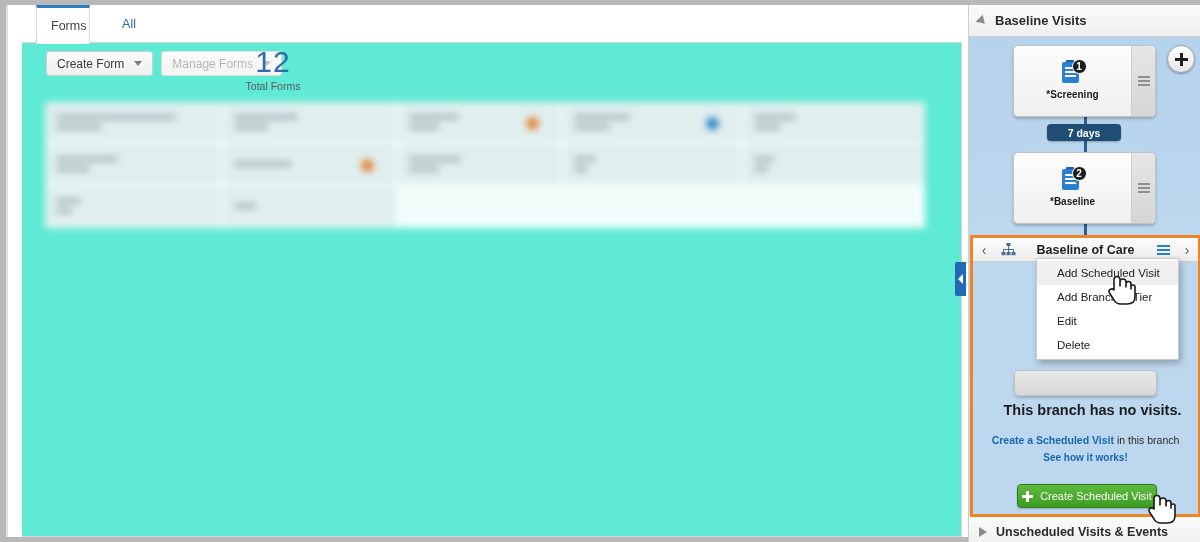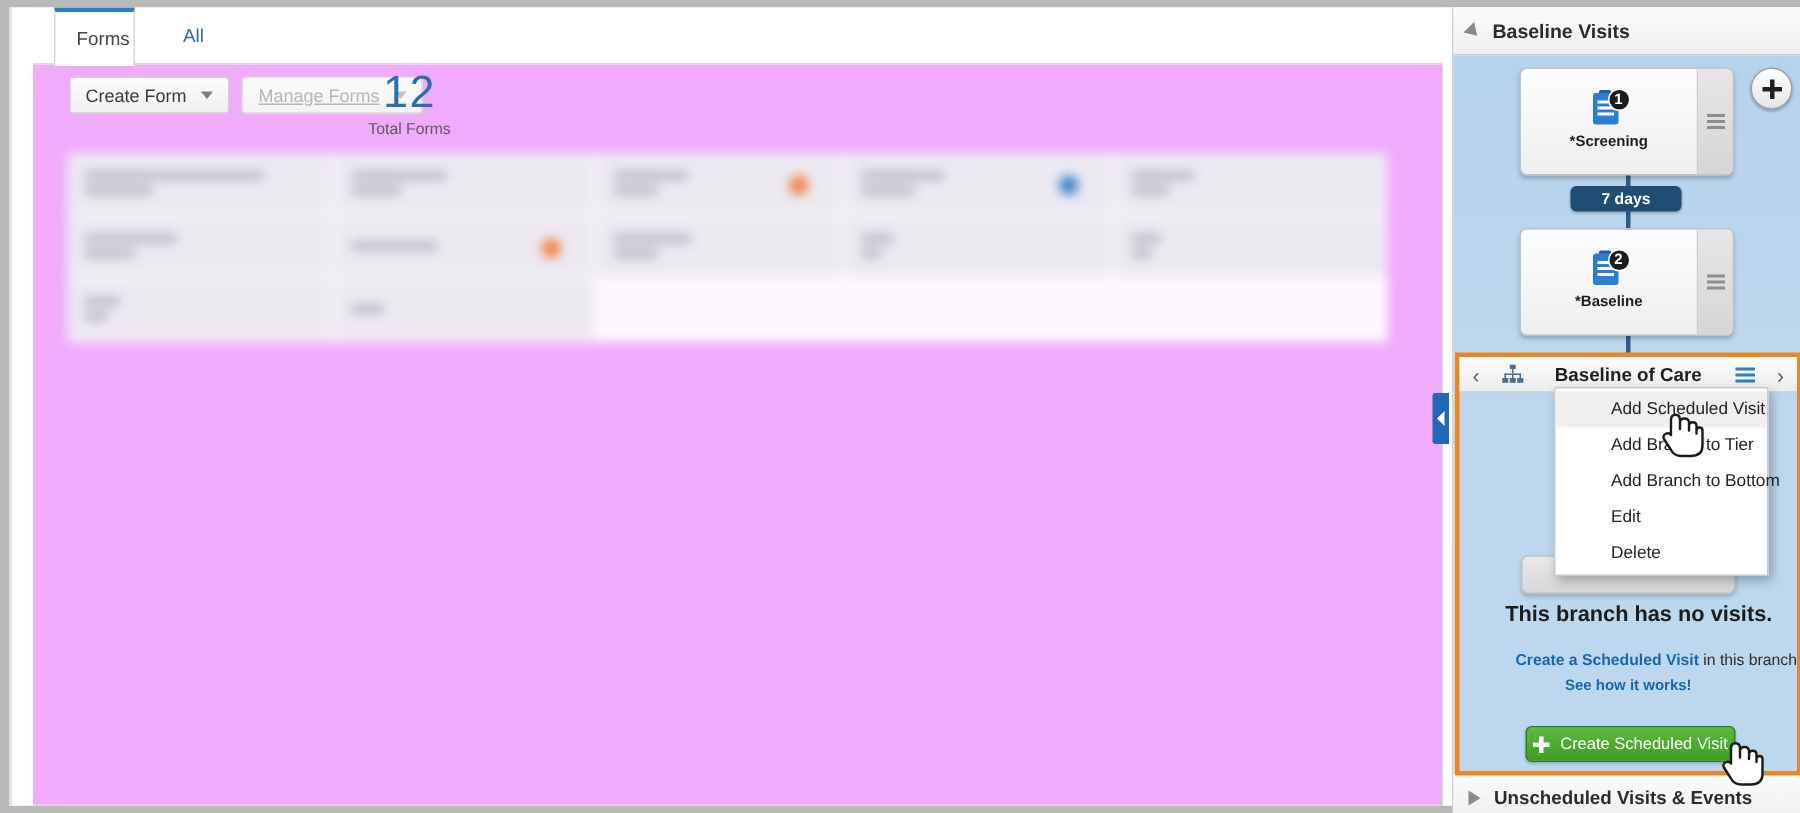--- a/index.html
+++ b/index.html
@@ -33,21 +33,21 @@
     left: 0; top: 0; right: 0; bottom: 0;
     background: #ffffff;
     border-left: 2px solid #e2e2e2;
   }
 
   
   .content-area {
     position: absolute;
     left: 14px; top: 0px;
     width: 940px; height: 532px;
-    background: #f0abfc;
+    background: #5eead4;
     border-right: 1px solid #d6d6d6;
     border-bottom: 1px solid #d6d6d6;
   }
 
   
   .tabbar {
     position: absolute;
     left: 0; top: 0;
     width: 940px; height: 38px;
     border-bottom: 1px solid #d8d8d8;
@@ -101,21 +101,20 @@
     border-radius: 3px;
     cursor: pointer;
     white-space: nowrap;
   }
   .tbtn + .tbtn { margin-left: 8px; }
   .tbtn.disabled {
     color: #b6b6b6;
     background: linear-gradient(to bottom, #fbfbfb 0%, #f3f3f3 100%);
     border-color: #dedede;
     cursor: default;
-    text-decoration: underline;
   }
   .caret-dn {
     width: 0; height: 0;
     border-left: 4px solid transparent;
     border-right: 4px solid transparent;
     border-top: 5px solid #7d7d7d;
   }
   .tbtn.disabled .caret-dn { border-top-color: #c4c4c4; }
 
   .stat {
@@ -419,21 +418,21 @@
     width: 239px;
     text-align: center;
     font-size: 14.5px;
     font-weight: bold;
     color: #1c1c1c;
   }
   .empty-sub {
     position: absolute;
     left: 0; top: 172px;
     width: 225px;
-    text-align: right;
+    text-align: center;
     font-size: 10.5px;
     color: #2a2a2a;
   }
   .empty-sub a { color: #1766b0; font-weight: bold; text-decoration: none; cursor: pointer; }
   .empty-sub2 {
     position: absolute;
     left: 0; top: 190px;
     width: 225px;
     text-align: center;
     font-size: 10px;
@@ -468,21 +467,21 @@
     width: 143px;
     background: #ffffff;
     border: 1px solid #c9c9c9;
     box-shadow: 2px 3px 7px rgba(0,0,0,.28);
     z-index: 40;
     padding: 2px 0;
   }
   .dd-item {
     height: 24px;
     line-height: 24px;
-    padding-left: 37px;
+    padding-left: 20px;
     font-size: 11.5px;
     color: #222222;
     white-space: nowrap;
     cursor: pointer;
   }
   .dd-item.hl { background: #f0f0f0; }
 
   
   .collapse-handle {
     position: absolute;
@@ -749,21 +748,20 @@
         <span class="tri-right"></span>
         <span class="ttl">Unscheduled Visits &amp; Events</span>
       </div>
     </div>
 
     <div class="collapse-handle"></div>
 
     <div class="dropdown">
       <div class="dd-item hl">Add Scheduled Visit</div>
       <div class="dd-item">Add Branch to Tier</div>
-      <div class="dd-item">Add Branch to Bottom</div>
       <div class="dd-item">Edit</div>
       <div class="dd-item">Delete</div>
     </div>
 
     <div class="cursor-hand" style="left:1098px; top:268px;">
       <svg width="30" height="34" viewBox="0 0 30 34">
         <path d="M8 17 L8 7 Q8 3.5 11 3.5 Q14 3.5 14 7 L14 13 L14 9 Q14 6 17 6 Q20 6 20 9 L20 14 L20 11 Q20 8.5 22.5 8.5 Q25 8.5 25 11 L25 16 L25 14 Q25 12 27 12 Q29 12 29 14 L29 24 Q29 31 21 31 L15 31 Q10 31 8 27 L3.5 20 Q2 17.5 4.5 16.2 Q6.5 15.2 8 17 Z" fill="#ffffff" stroke="#1a1a1a" stroke-width="1.6" stroke-linejoin="round"></path>
       </svg>
     </div>
 

